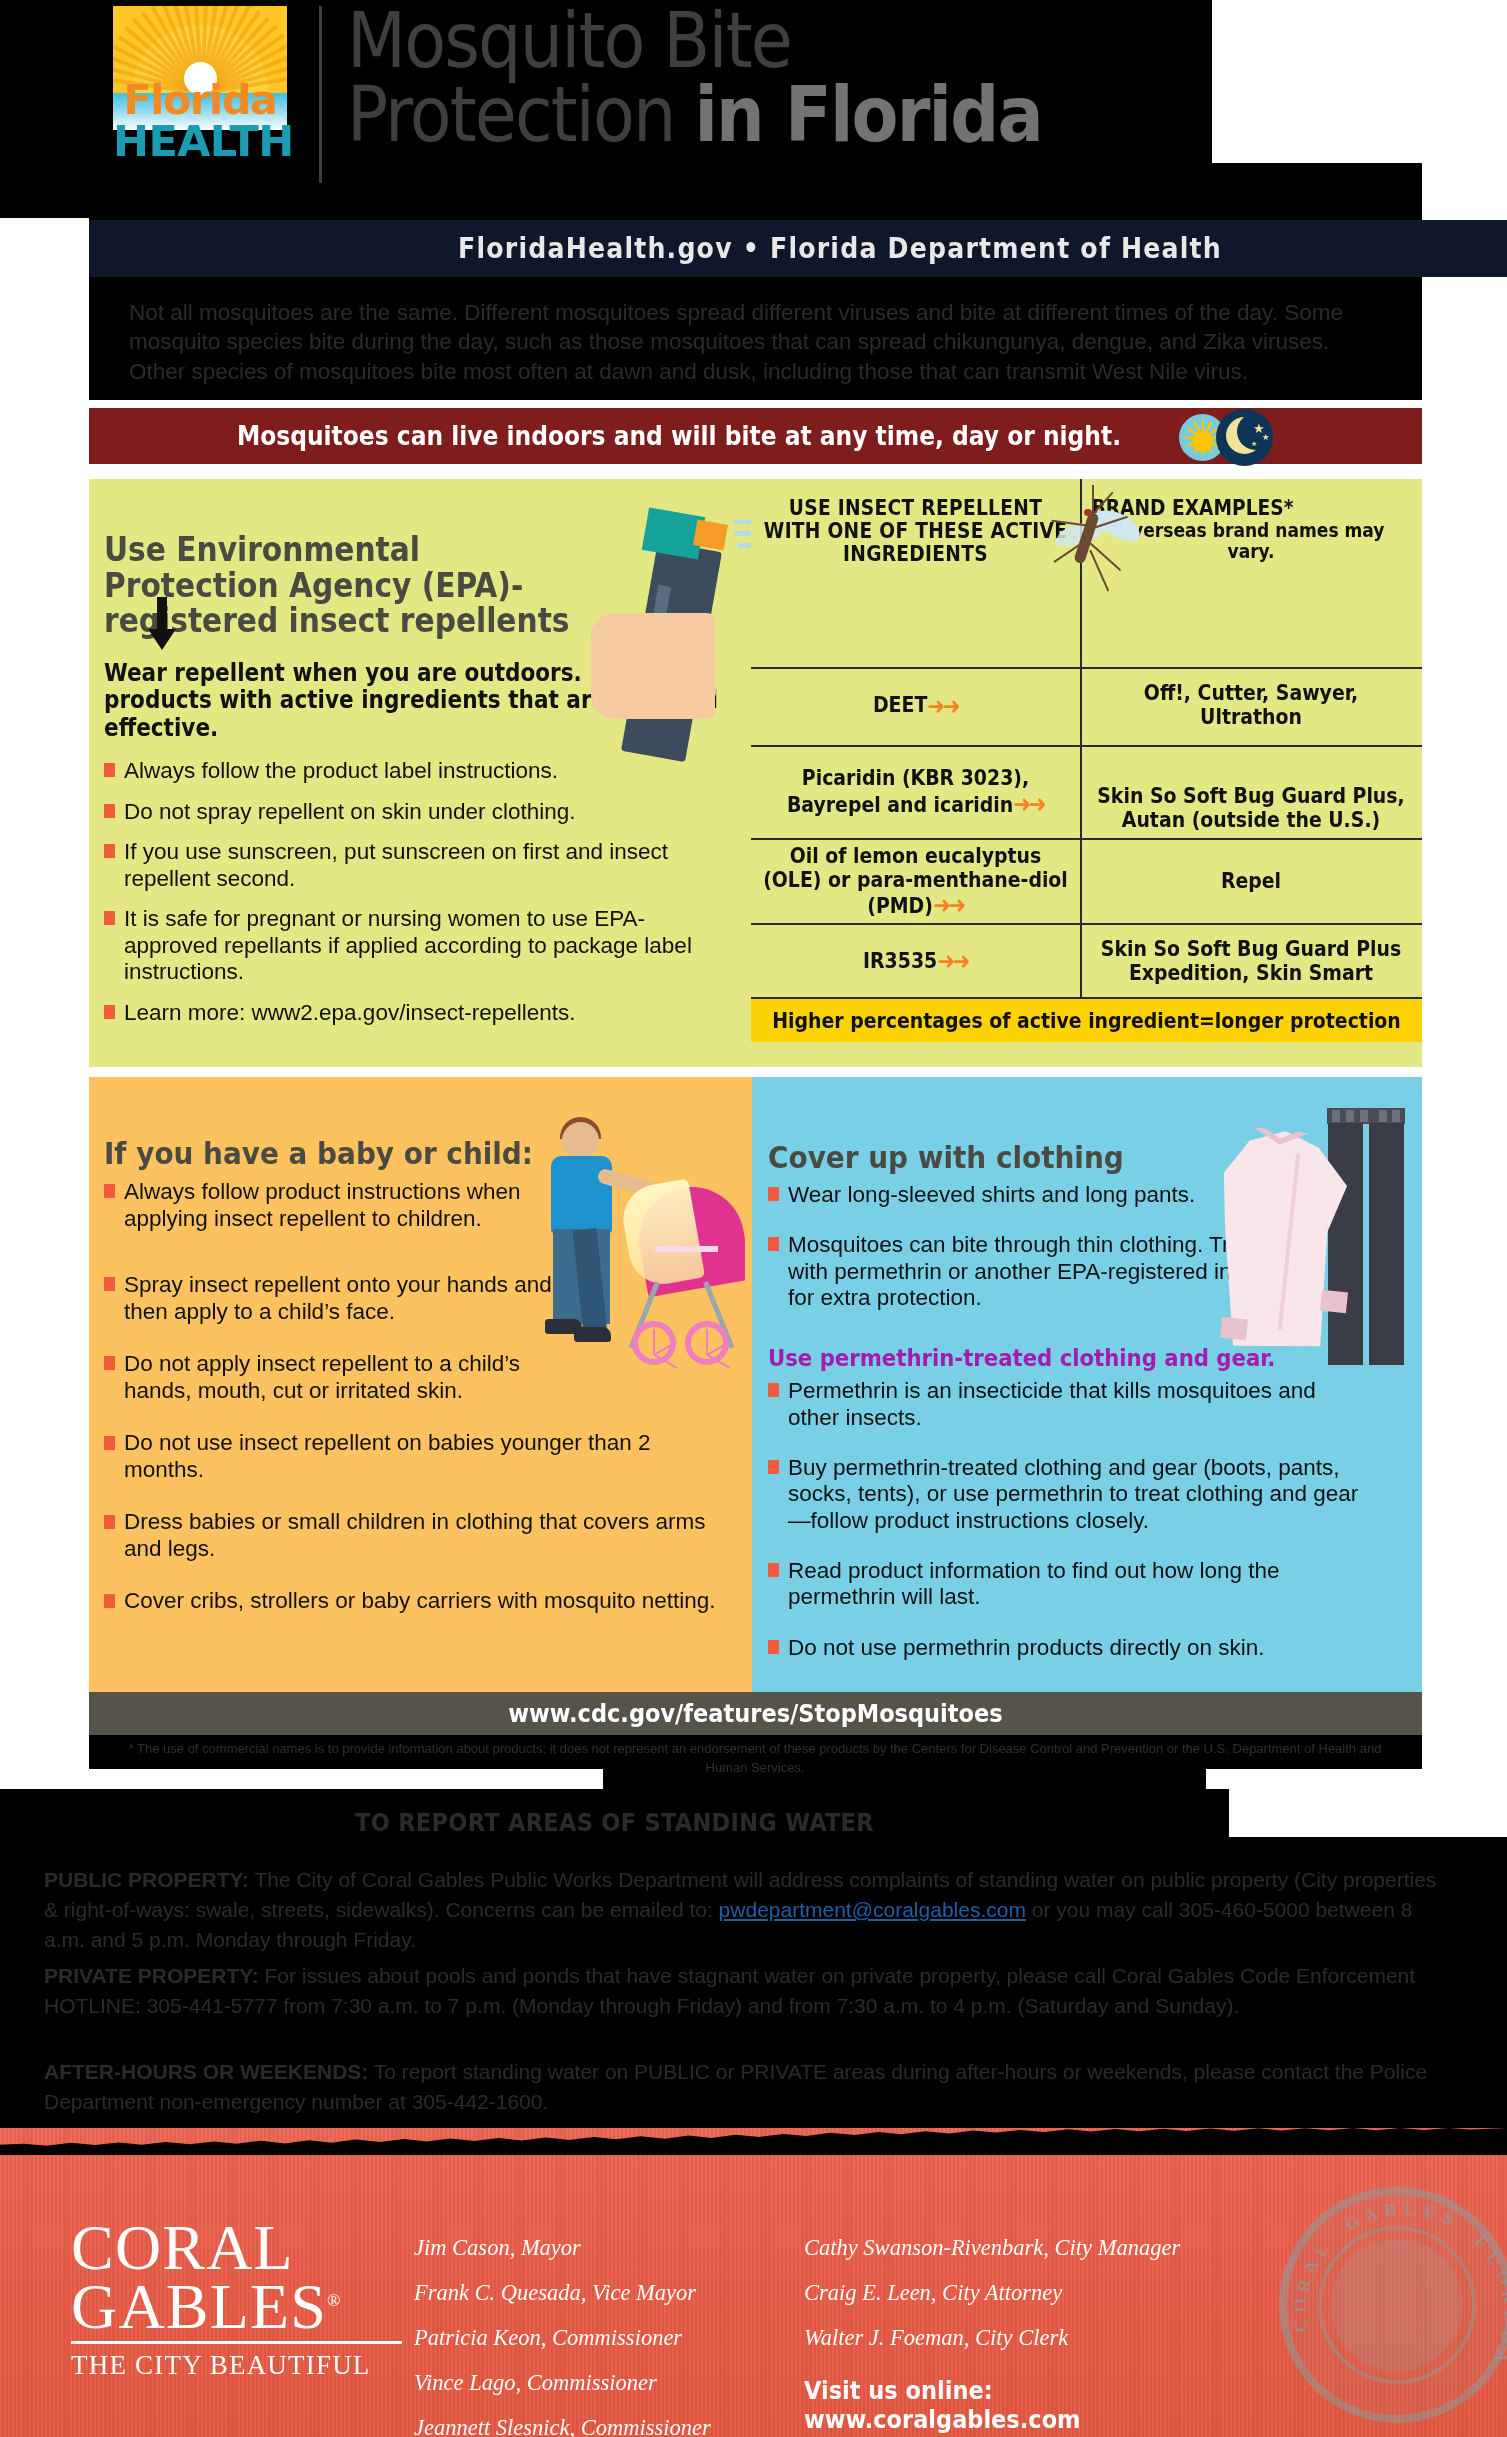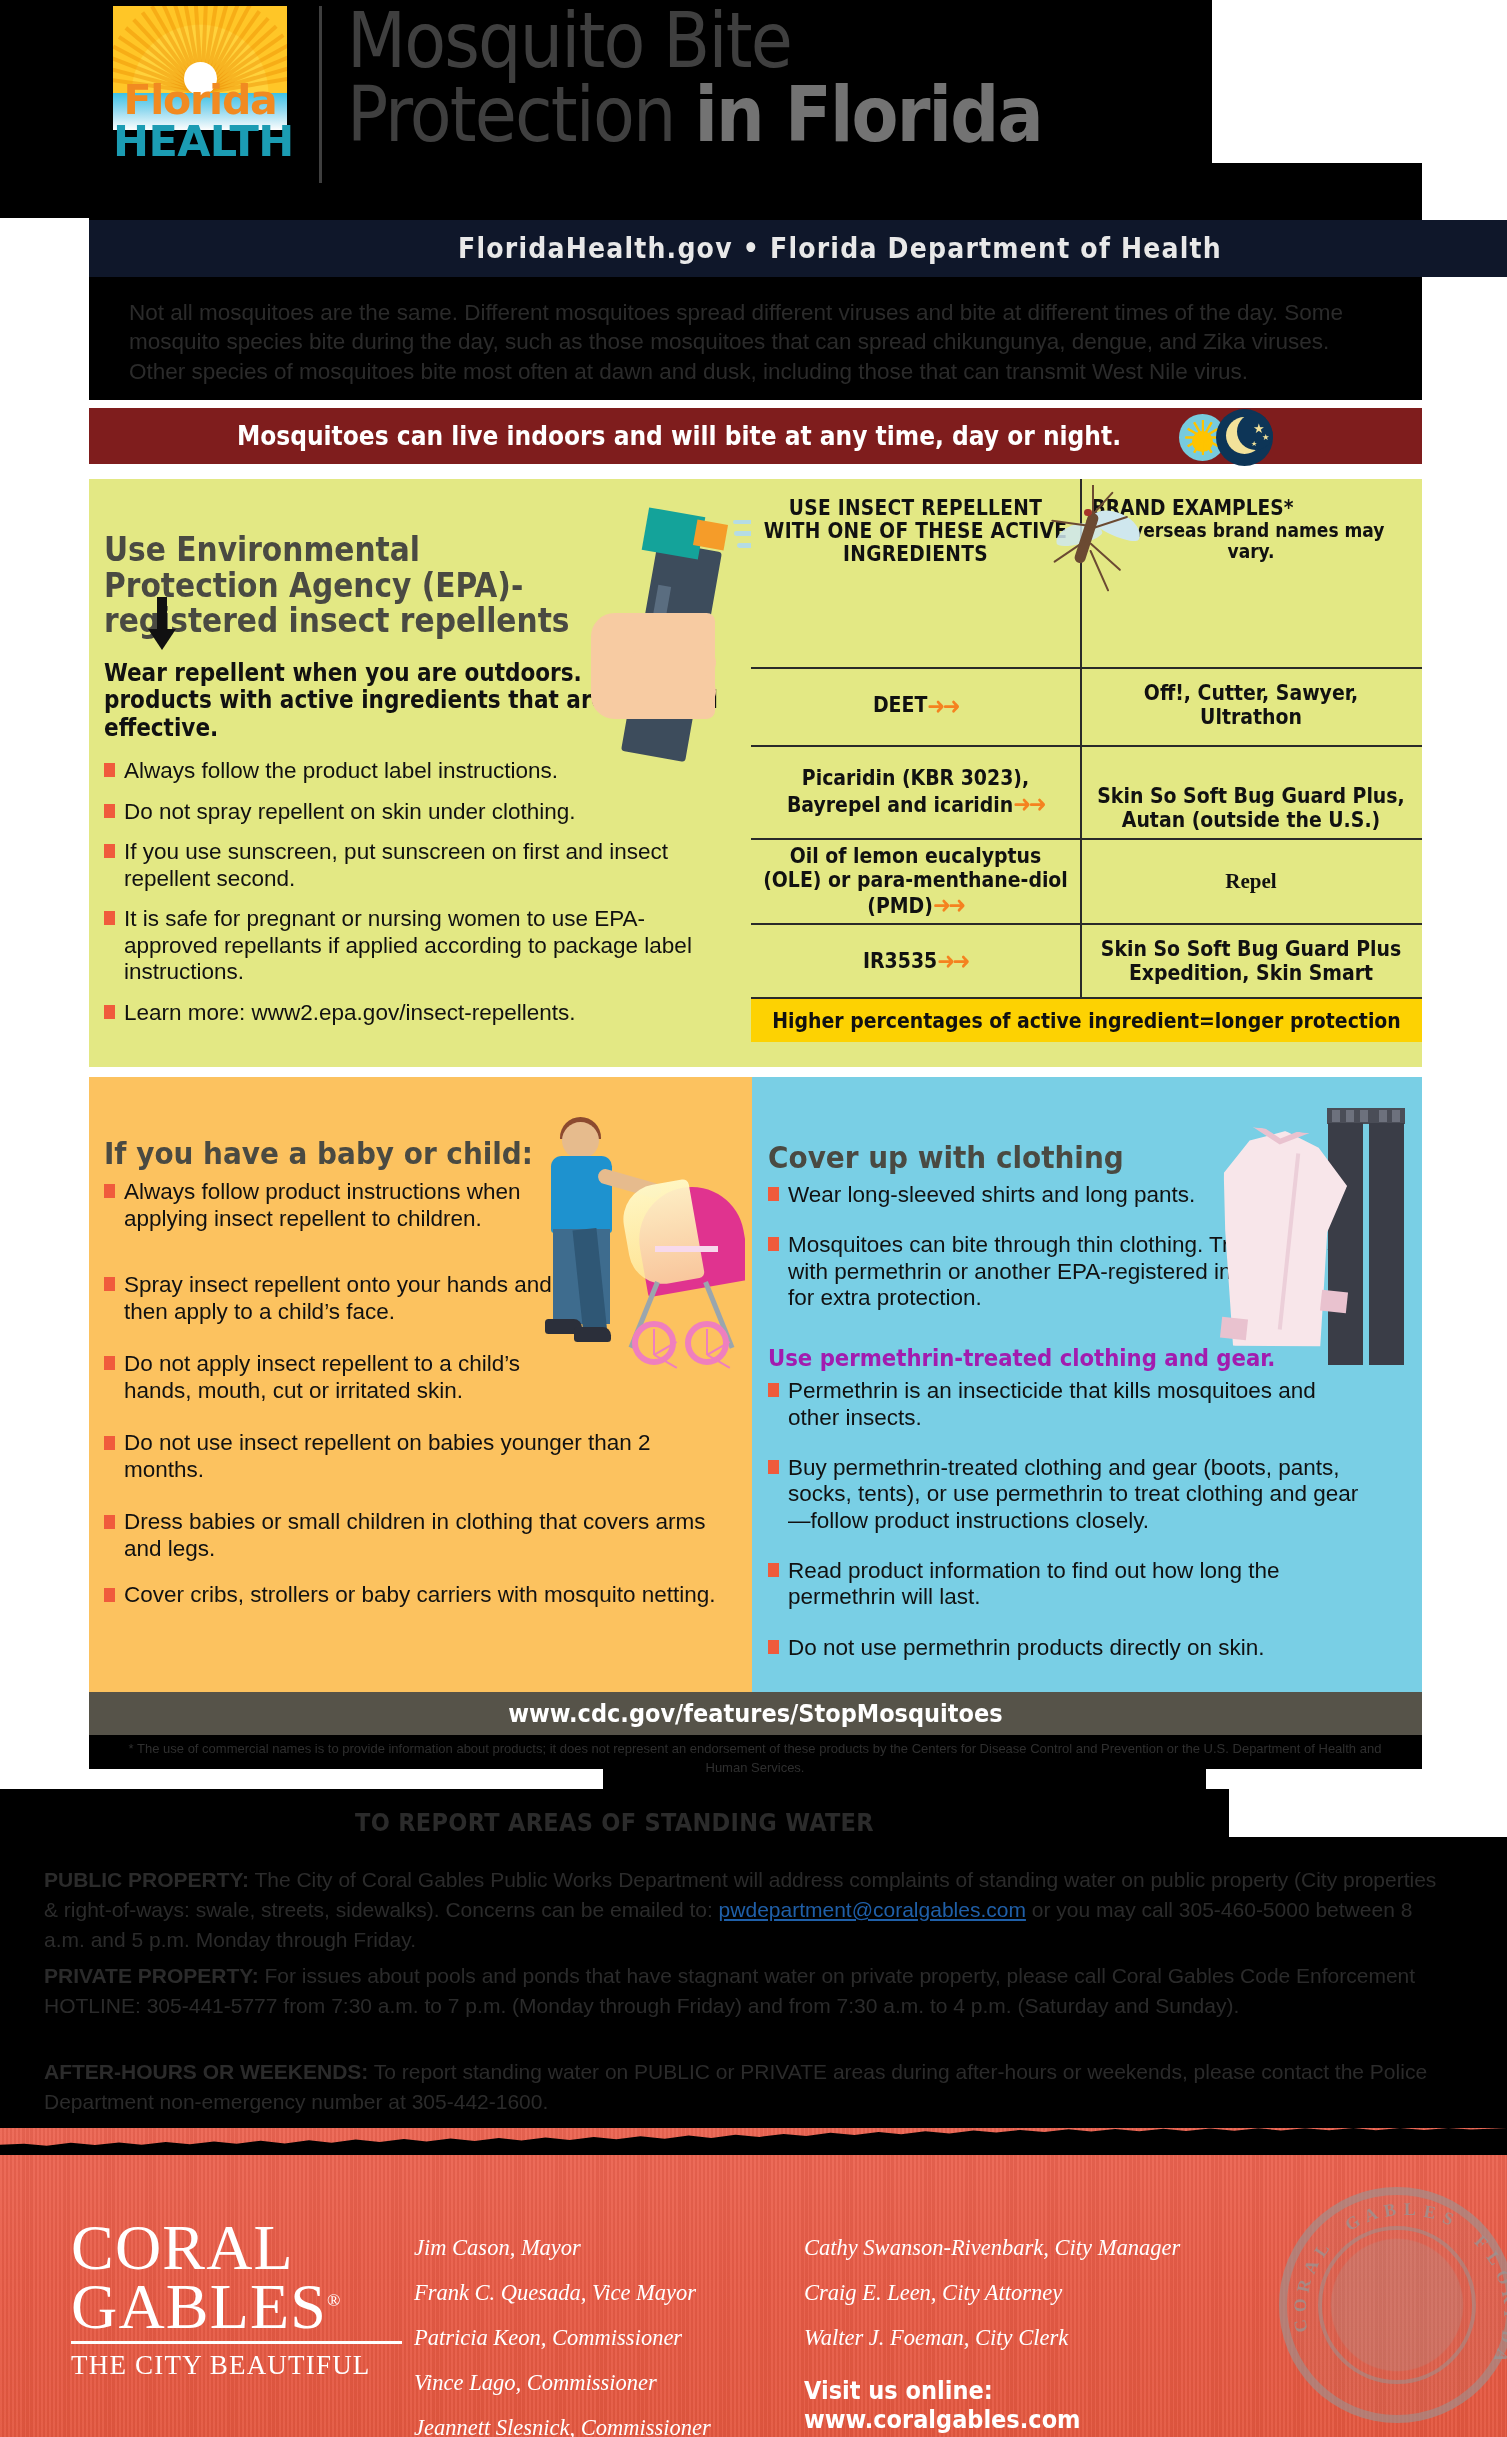--- a/index.html
+++ b/index.html
@@ -487,21 +487,21 @@
     <div class="cell ing-cell" style="left:0;top:268px;width:329px;height:90px;">
       <span><span>Picaridin (KBR 3023), Bayrepel and icaridin</span><span class="arrows">➜➜</span></span>
     </div>
     <div class="cell brand-cell" style="left:330px;top:268px;width:340px;height:90px;margin-top:17px;">
       <span>Skin So Soft Bug Guard Plus, Autan (outside the U.S.)</span>
     </div>
 
     <div class="cell ing-cell" style="left:0;top:362px;width:329px;height:82px;">
       <span><span>Oil of lemon eucalyptus (OLE) or para-menthane-diol (PMD)</span><span class="arrows">➜➜</span></span>
     </div>
-    <div class="cell brand-cell" style="left:330px;top:362px;width:340px;height:82px;font-family:Liberation Serif, serif;">
+    <div class="cell brand-cell" style="left:330px;top:362px;width:340px;height:82px;">
       <span>Repel</span>
     </div>
 
     <div class="cell ing-cell" style="left:0;top:447px;width:329px;height:71px;">
       <span>IR3535</span>
         <span class="arrows">➜➜</span>
     </div>
     <div class="cell brand-cell" style="left:330px;top:447px;width:340px;height:71px;">
       <span>Skin So Soft Bug Guard Plus Expedition, Skin Smart</span>
     </div>
@@ -531,21 +531,21 @@
   </div>
 
   <div class="orange-panel"></div>
   <div class="o-title">If you have a baby or child:</div>
   <div class="o-bullets">
     <div class="bullet" style="width:485px;"><span class="sq"></span><span>Always follow product instructions when applying insect repellent to children.</span></div>
     <div class="bullet" style="width:496px;margin-top:40px;"><span class="sq"></span><span>Spray insect repellent onto your hands and then apply to a child’s face.</span></div>
     <div class="bullet" style="width:485px;margin-top:26px;"><span class="sq"></span><span>Do not apply insect repellent to a child’s hands, mouth, cut or irritated skin.</span></div>
     <div class="bullet" style="width:621px;margin-top:26px;"><span class="sq"></span><span>Do not use insect repellent on babies younger than 2 months.</span></div>
     <div class="bullet" style="width:621px;margin-top:26px;"><span class="sq"></span><span>Dress babies or small children in clothing that covers arms and legs.</span></div>
-    <div class="bullet" style="width:621px;margin-top:20px;"><span class="sq"></span><span>Cover cribs, strollers or baby carriers with mosquito netting.</span></div>
+    <div class="bullet" style="width:621px;margin-top:26px;"><span class="sq"></span><span>Cover cribs, strollers or baby carriers with mosquito netting.</span></div>
   </div>
 
   <div class="stroller-art">
     <div class="sa-hair"></div>
     <div class="sa-head"></div>
     <div class="sa-shirt"></div>
     <div class="sa-pants"></div>
     <div class="sa-leg2"></div>
     <div class="sa-arm"></div>
     <div class="sa-shoe" style="left:37px;top:208px;"></div>

